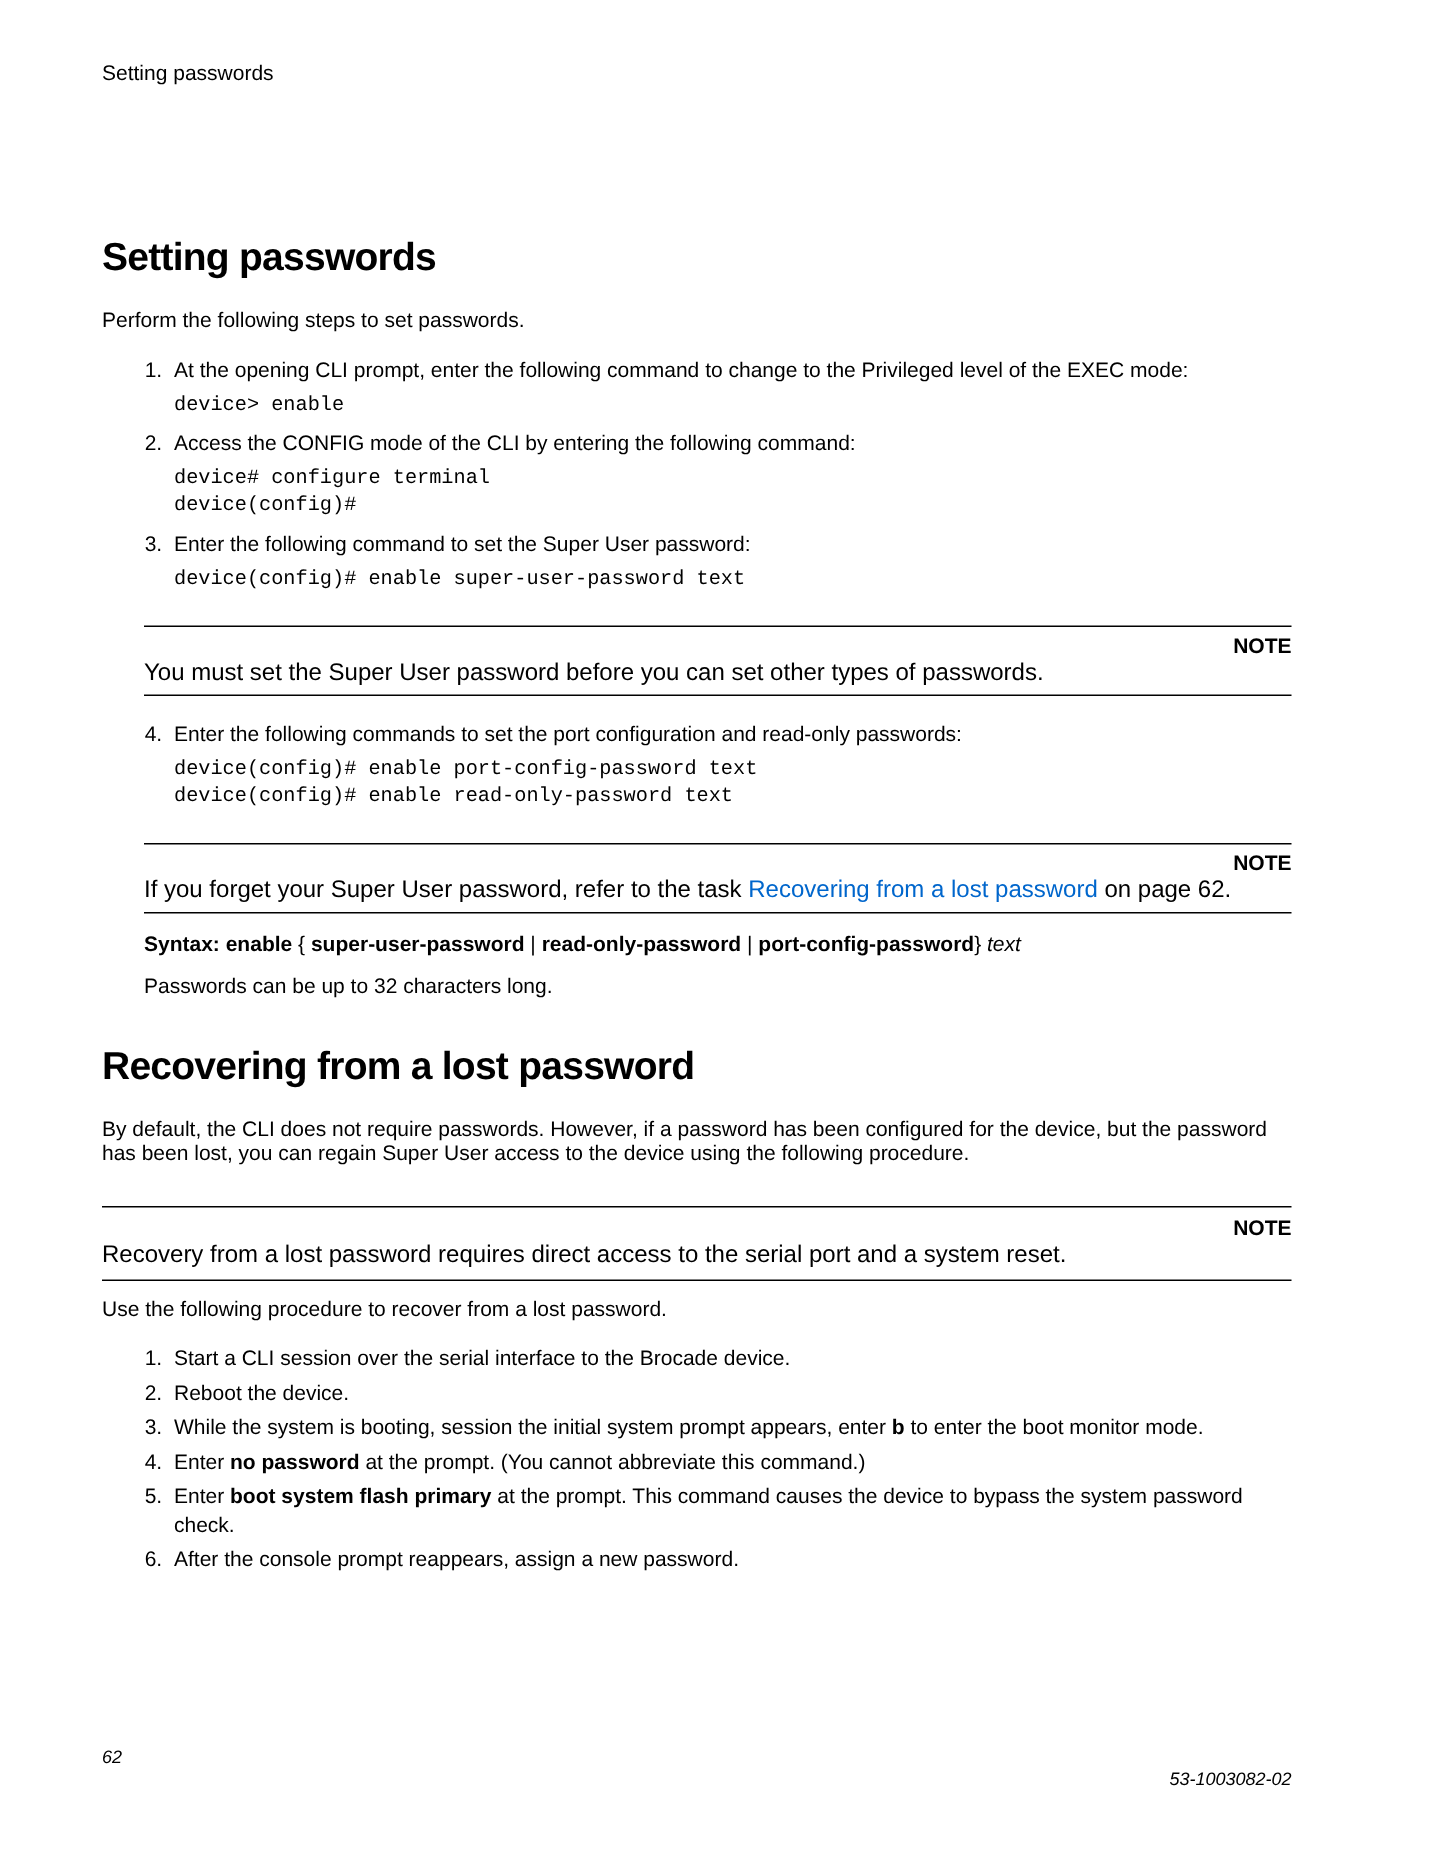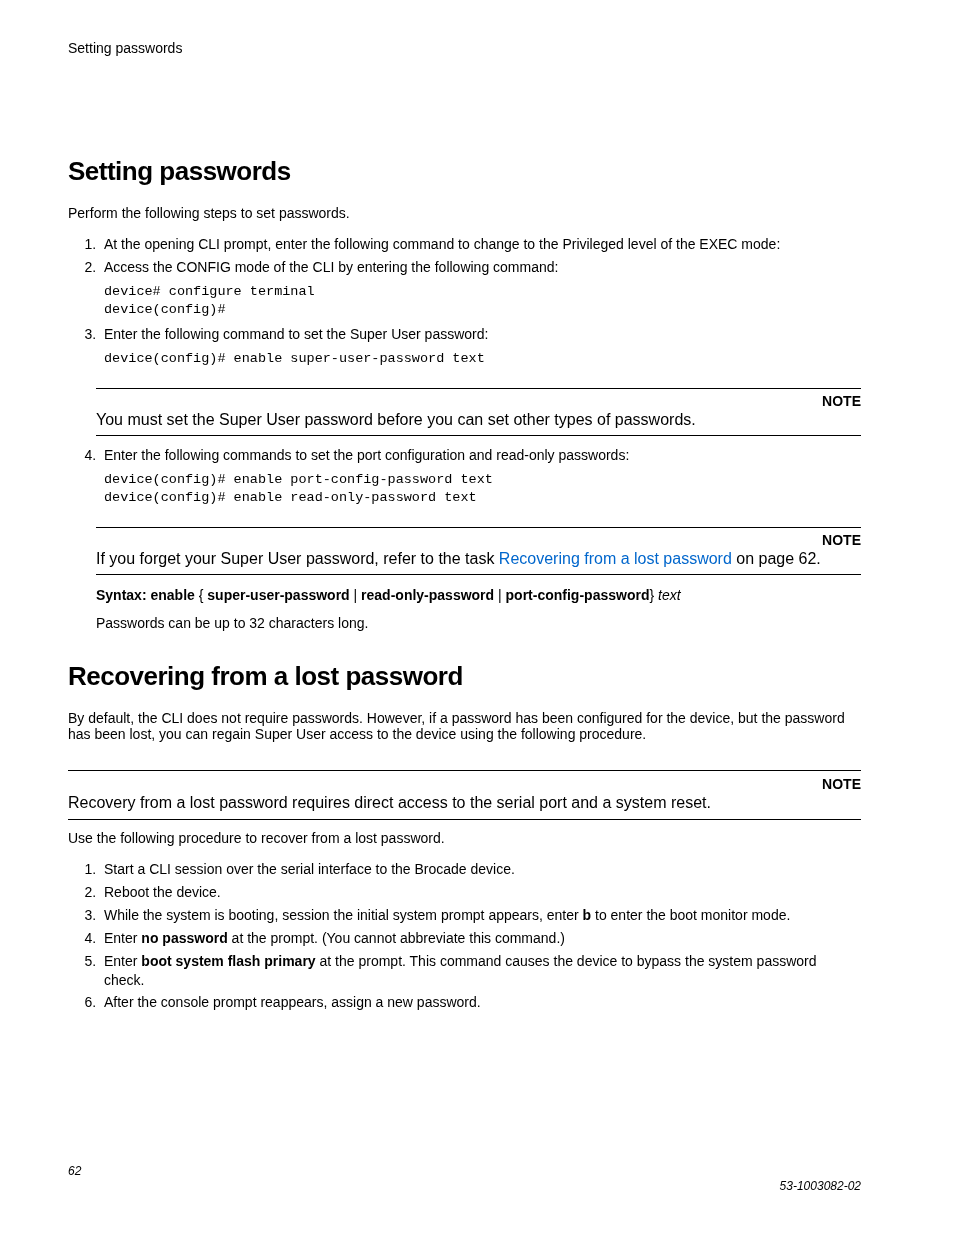--- a/index.html
+++ b/index.html
@@ -30,21 +30,21 @@
     letter-spacing: -0.5px;
   }
   h1:last-of-type {
     margin-top: 30px;
   }
   .intro {
     margin: 0 0 14px 0;
     font-size: 14px;
   }
   ol {
-    margin: 4px;
+    margin: 16px;
     padding-left: 28px;
     font-size: 14px;
   }
   ol li {
     margin-bottom: 4px;
     padding-left: 4px;
     line-height: 1.35;
   }
   ol li::marker {
     font-weight: 400;
@@ -123,20 +123,21 @@
 
   <div class="header-label">Setting passwords</div>
 
   <h1>Setting passwords</h1>
 
   <p class="intro">Perform the following steps to set passwords.</p>
 
   <ol>
     <li>
       <span>At the opening CLI prompt, enter the following command to change to the Privileged level of the EXEC mode:</span>
+      <pre>device&gt; enable</pre>
     </li>
     <li>
       <span>Access the CONFIG mode of the CLI by entering the following command:</span>
       <pre>device# configure terminal
 device(config)#</pre>
     </li>
     <li>
       <span>Enter the following command to set the Super User password:</span>
       <pre>device(config)# enable super-user-password text</pre>
     </li>

